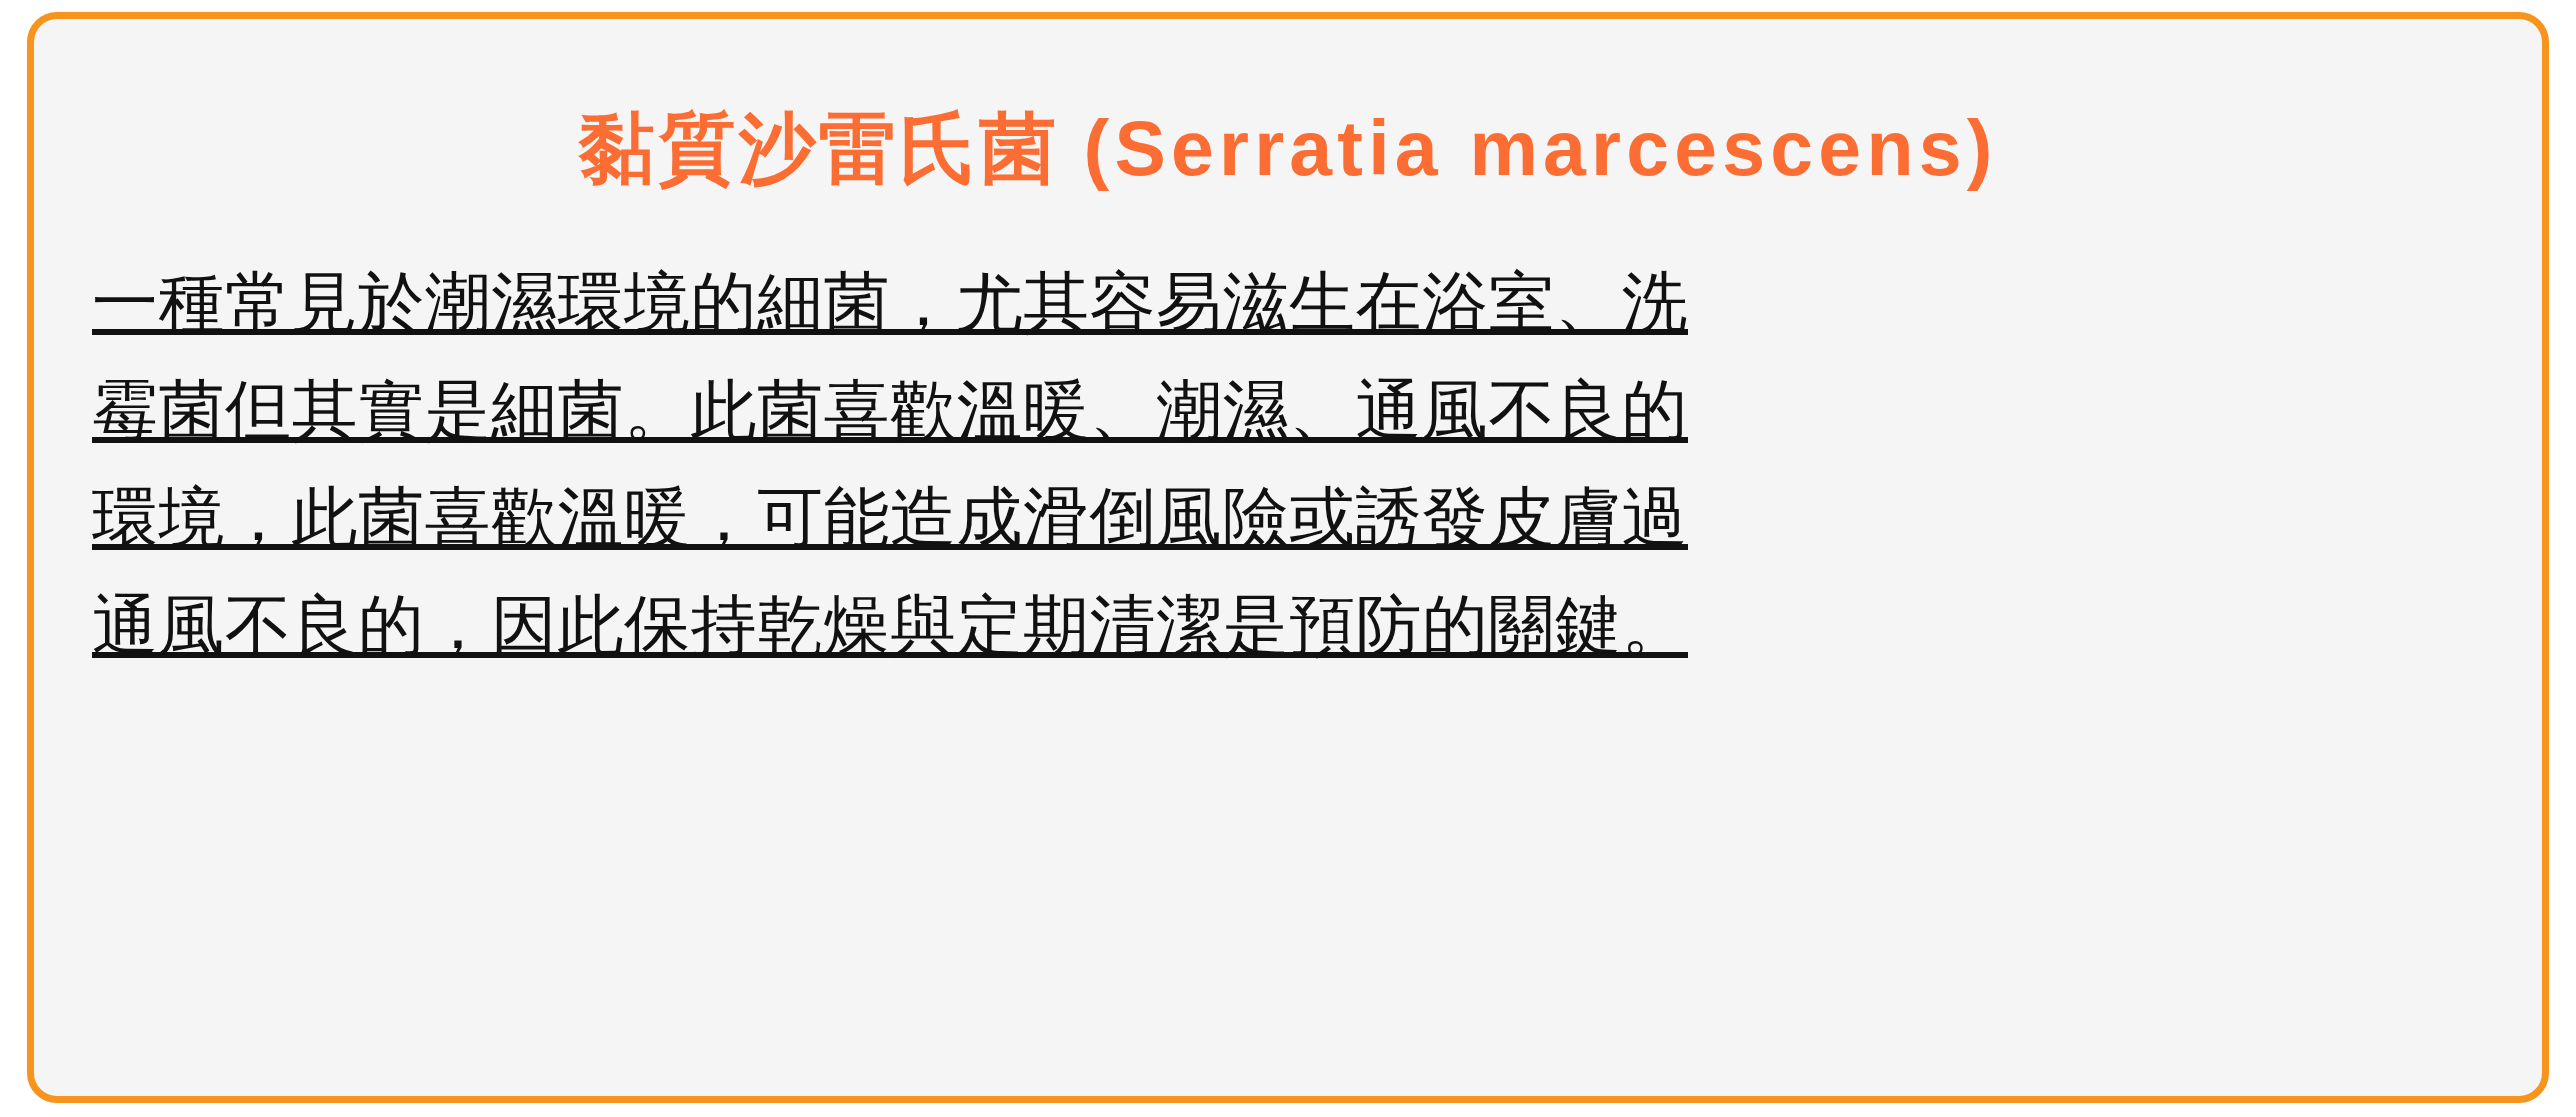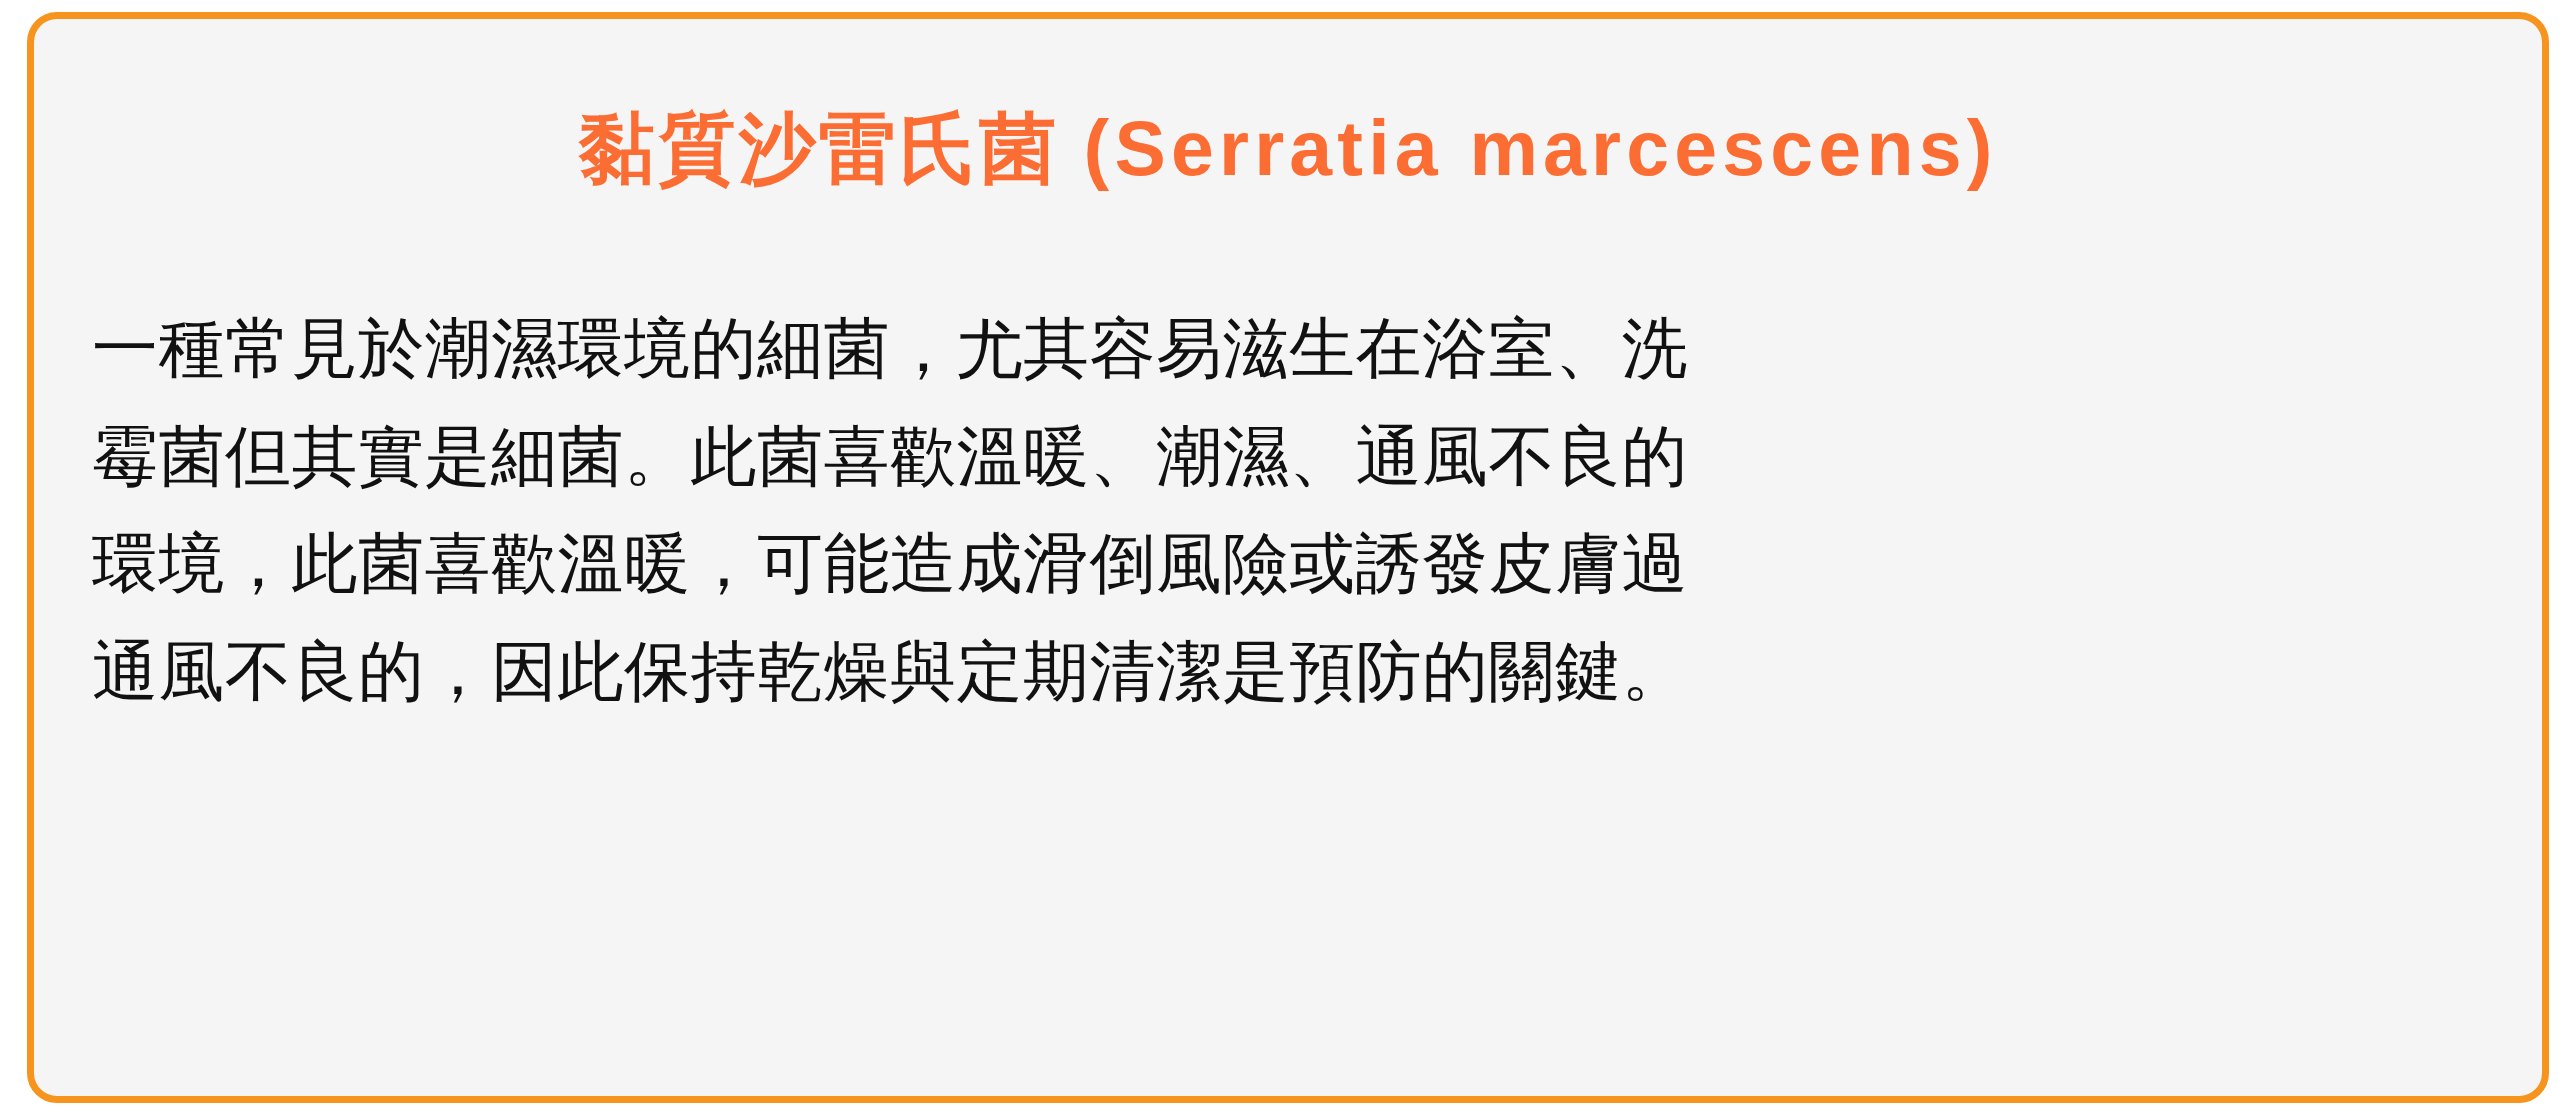--- a/index.html
+++ b/index.html
@@ -22,21 +22,20 @@
     width: 2522px;
     height: 1091px;
     background: #f5f5f5;
     border: 7.2px solid #F7941E;
     border-radius: 30px;
     display: flex;
     flex-direction: column;
     align-items: center;
     padding: 0;
     overflow: hidden;
-    gap: 46px;
   }
 
   .card-title {
     margin: 0;
     padding: 0;
     color: #FB6D33;
     font-size: 77px;
     font-weight: 700;
     letter-spacing: 3.1px;
     line-height: 1.1;
@@ -54,20 +53,21 @@
     padding: 0 20.6px 0 19.6px;
     color: #111111;
     font-size: 66px;
     line-height: 1.63;
     letter-spacing: 0.5px;
     text-align: justify;
     text-align-last: left;
     width: 2391px;
     margin-top: 58px;
     word-break: break-all;
+    text-decoration: underline;
   }
 
   .body-line {
     display: block;
     white-space: nowrap;
   }
 </style>
 </head>
 <body>
 

